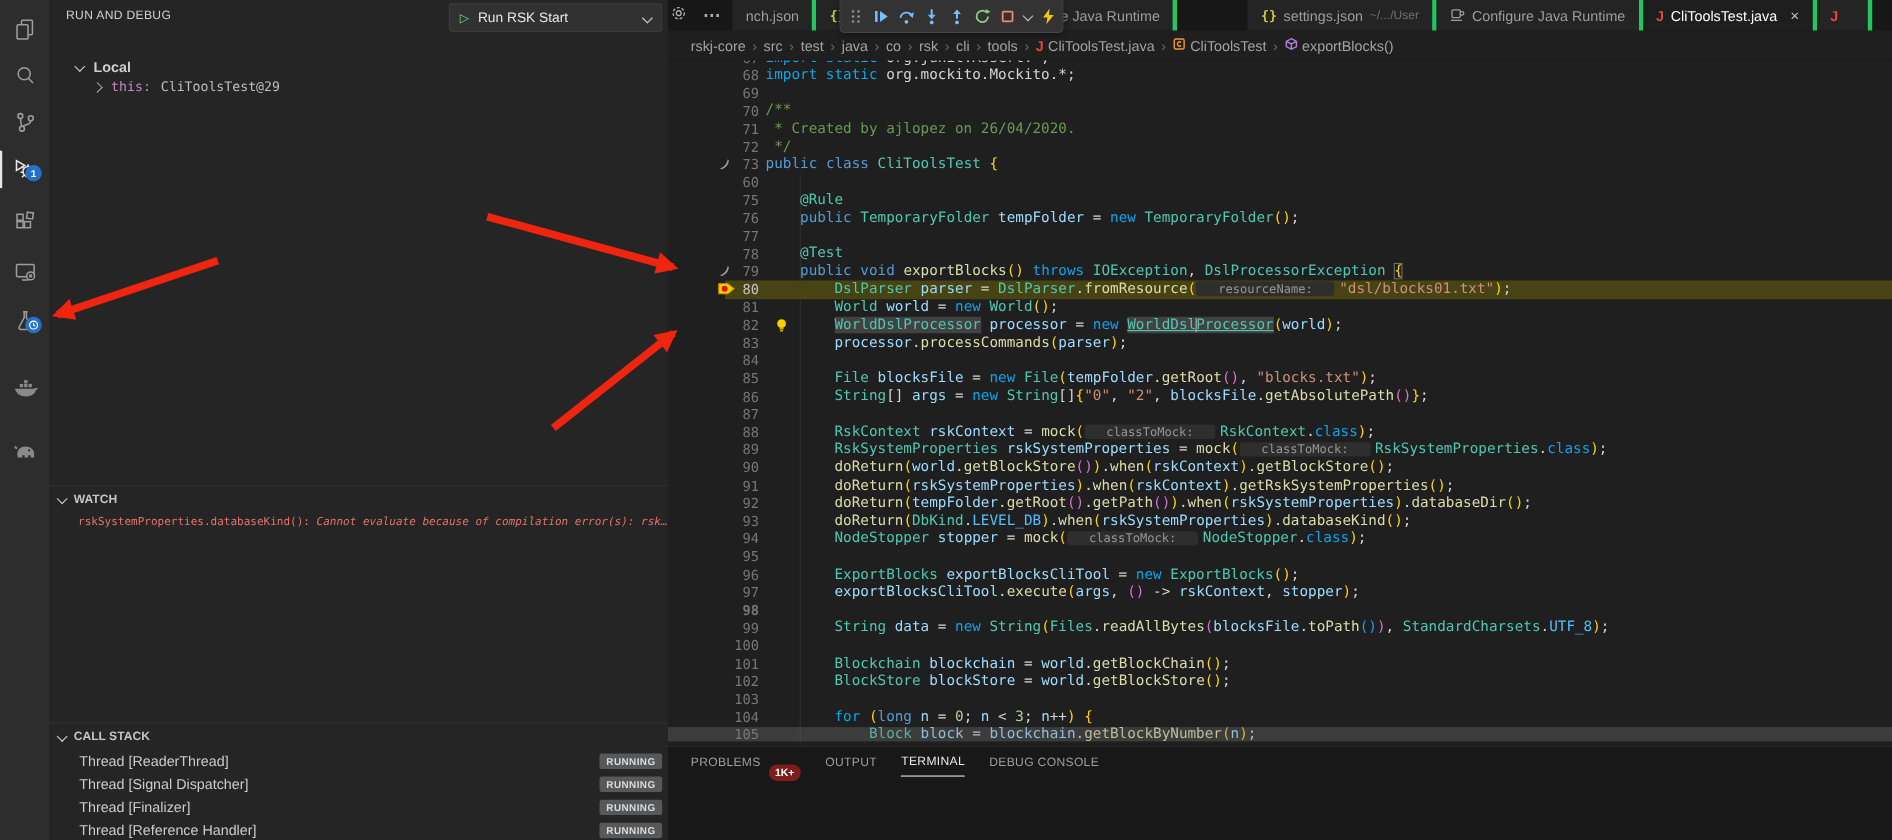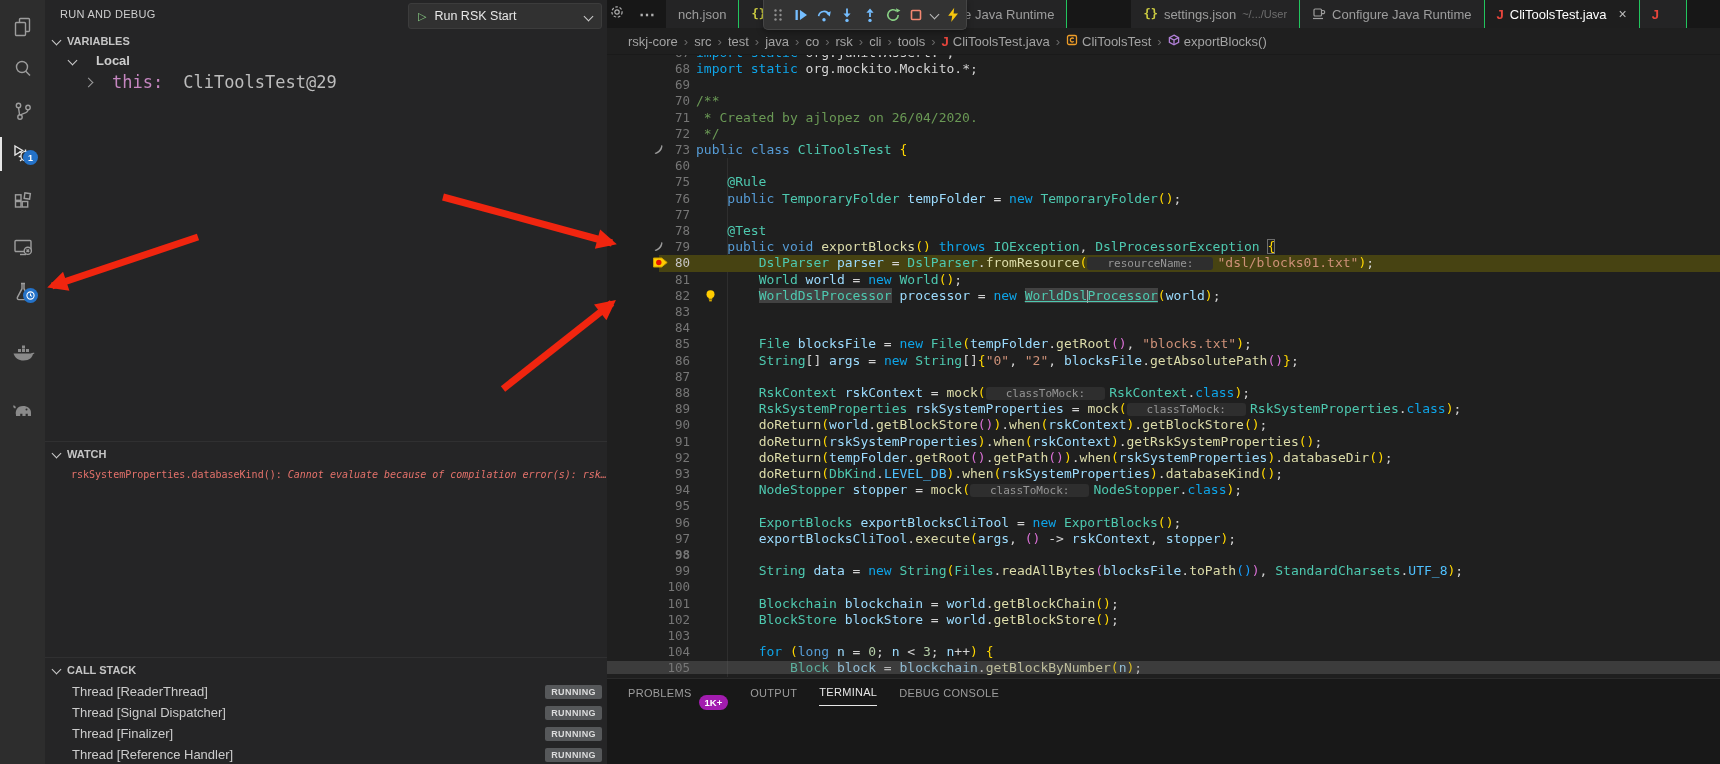--- a/index.html
+++ b/index.html
@@ -22,37 +22,37 @@
   #sidebar-title{position:absolute;left:15px;top:8px;font-size:11px;color:#cfcfcf;letter-spacing:.3px;}
   #run-config{position:absolute;left:363px;top:3px;width:192px;height:24px;background:#313131;border:1px solid #3c3c3c;
     border-radius:3px;display:flex;align-items:center;color:#e7e7e7;font-size:12.5px;}
   #run-config .play{color:#89d185;margin:0 8px 0 9px;font-size:11px;}
   #run-config .chev{margin-left:auto;margin-right:9px;}
   .chev-down{width:6px;height:6px;border-right:1.3px solid #cccccc;border-bottom:1.3px solid #cccccc;transform:rotate(45deg);display:inline-block;}
   .chev-right{width:6px;height:6px;border-right:1.3px solid #cccccc;border-bottom:1.3px solid #cccccc;transform:rotate(-45deg);display:inline-block;}
   .sec-header{position:absolute;left:0;width:100%;height:19px;display:flex;align-items:center;gap:7px;
     font-size:11px;font-weight:bold;color:#c5c5c5;padding-left:8px;box-sizing:border-box;}
   .sec-divider{position:absolute;left:0;width:100%;border-top:1px solid #303031;}
-  .tree-row{position:absolute;display:flex;align-items:center;gap:20px;font-size:13px;color:#cccccc;}
+  .tree-row{position:absolute;display:flex;align-items:center;gap:9px;font-size:13px;color:#cccccc;}
   .mono{font-family:"DejaVu Sans Mono","Liberation Mono",monospace;}
   #var-this-name{color:#c586c0;}
   #var-this-value{color:#bdbdbd;}
   #watch-row{position:absolute;left:26px;top:469px;width:545px;white-space:nowrap;overflow:hidden;
     font-family:"DejaVu Sans Mono","Liberation Mono",monospace;font-size:10px;color:#e5726b;}
   #watch-row .err{font-style:italic;}
   .thread-row{position:absolute;left:0;width:562px;height:21px;display:flex;align-items:center;}
   .thread-name{margin-left:27px;font-size:13px;color:#cccccc;}
   .thread-badge{margin-left:auto;margin-right:5px;background:#56585a;color:#dcdcdc;font-size:9px;font-weight:bold;
     letter-spacing:.4px;padding:2px 6px;border-radius:2px;}
   
   #editor-col{position:absolute;left:607px;top:0;width:1113px;height:764px;background:#1f1f1f;}
   #tabbar{position:absolute;left:0;top:0;width:1113px;height:28px;background:#171717;display:flex;align-items:stretch;overflow:hidden;}
   #tabbar-actions{display:flex;align-items:center;gap:14px;padding:0 10px 0 2px;color:#b0b0b0;}
   #tabs{display:flex;align-items:stretch;}
-  .tab{display:flex;align-items:center;background:#242425;border-right:1px solid #22c55e;padding:0 12px;gap:6px;
+  .tab{display:flex;align-items:center;background:#242425;border-right:4px solid #22c55e;padding:0 12px;gap:6px;
     font-size:13px;color:#9d9d9d;white-space:nowrap;}
   .tab.active{background:#1e1e1e;color:#ffffff;}
   .tab.wide{width:328px;box-sizing:border-box;}
   .tab.wide .tab-label{margin-left:auto;}
   .tab.gapleft{margin-left:64px;}
   .tab.partial{width:34px;overflow:hidden;padding-right:0;}
   .tab-desc{font-size:11px;color:#6f6f6f;}
   .tab-close{color:#bdbdbd;font-size:14px;margin-left:6px;}
   .ic-json{color:#cbcb41;font-weight:bold;font-size:12px;font-family:"DejaVu Sans Mono",monospace;}
   .ic-java{color:#e8453c;font-weight:bold;font-size:13px;}
@@ -80,21 +80,21 @@
   .hl{background:rgba(95,95,95,.55);}
   .lk{text-decoration:underline;}
   .bm{outline:1px solid #6e6e6e;outline-offset:-1px;}
   .caret{display:inline-block;width:1.5px;height:13px;background:#ffffff;vertical-align:middle;margin:0 -0.75px;}
   #hscrollbar{position:absolute;left:0;top:606px;width:1113px;height:13px;background:rgba(121,121,121,.32);z-index:3;}
   
   #panel{position:absolute;left:0;top:678px;width:1113px;height:86px;background:#181818;border-top:1px solid #2b2b2b;}
   #panel-tabs{display:flex;align-items:center;gap:22px;padding-left:21px;height:27px;}
   .ptab{font-size:11px;letter-spacing:.3px;color:#9d9d9d;display:flex;align-items:center;gap:7px;height:26px;}
   .ptab.active{color:#e7e7e7;border-bottom:1px solid #e7e7e7;}
-  .pbadge{background:#a21caf;color:#ffffff;font-size:9.5px;font-weight:bold;border-radius:9px;padding:2px 6px;letter-spacing:0;margin-top:19px;}
+  .pbadge{background:#7f1d1d;color:#ffffff;font-size:9.5px;font-weight:bold;border-radius:9px;padding:2px 6px;letter-spacing:0;margin-top:19px;}
   
   #debug-toolbar{position:absolute;left:763px;top:0;width:204px;height:30px;background:#333333;border:1px solid #454545;border-top:none;
     border-radius:0 0 5px 5px;display:flex;align-items:center;justify-content:center;gap:2px;z-index:40;box-sizing:border-box;box-shadow:0 2px 6px rgba(0,0,0,.35);}
   .dt-btn{width:21px;height:22px;display:flex;align-items:center;justify-content:center;}
   
   #annotations{position:absolute;left:0;top:0;width:1720px;height:764px;z-index:60;pointer-events:none;}
 </style>
 </head>
 <body>
 
@@ -177,29 +177,25 @@
 <div id="sidebar">
   <div id="sidebar-header">
     <span id="sidebar-title">RUN AND DEBUG</span>
     <div id="run-config">
       <span class="play">▷</span>
       <span>Run RSK Start</span>
       <span class="chev"><span class="chev-down"></span></span>
     </div>
   </div>
 
-  <div class="sec-header" style="top:31px">
-    <span class="chev-down"></span>
-    <span>VARIABLES</span>
-  </div>
   <div class="tree-row" style="left:24px;top:53px;font-weight:bold;">
     <span class="chev-down"></span>
     <span>Local</span>
   </div>
-  <div class="tree-row mono" style="left:40px;top:72px;font-size:17px;">
+  <div class="tree-row mono" style="left:40px;top:72px;font-size:12px;">
     <span class="chev-right" style="border-color:#9d9d9d"></span>
     <span id="var-this-name">this:</span>
     <span id="var-this-value">CliToolsTest@29</span>
   </div>
 
   <div class="sec-divider" style="top:441px"></div>
   <div class="sec-header" style="top:444px">
     <span class="chev-down"></span>
     <span>WATCH</span>
   </div>
@@ -351,21 +347,21 @@
         <div class="row cur" style="top: 200.4px;"><span class="gut"><svg width="17" height="15" viewBox="0 0 17 15">
               <path d="M1.5 3h8.2l5.5 4.5-5.5 4.5H1.5z" fill="#ffcc00" stroke="#caa000"></path>
               <circle cx="6.8" cy="7.5" r="2.7" fill="#e51400"></circle>
             </svg></span><span class="num">80</span><span class="txt"><span class="tok-w">        </span><span class="tok-t">DslParser</span><span class="tok-w"> </span><span class="tok-v">parser</span><span class="tok-w"> = </span><span class="tok-t">DslParser</span><span class="tok-w">.</span><span class="tok-m">fromResource</span><span class="tok-b1">(</span><span class="tok-i">resourceName:</span><span class="tok-s">"dsl/blocks01.txt"</span><span class="tok-b1">)</span><span class="tok-w">;</span></span></div>
         <div class="row" style="top: 216.6px;"><span class="gut"></span><span class="num">81</span><span class="txt"><span class="tok-w">        </span><span class="tok-t">World</span><span class="tok-w"> </span><span class="tok-v">world</span><span class="tok-w"> = </span><span class="tok-kc">new</span><span class="tok-w"> </span><span class="tok-t">World</span><span class="tok-b1">()</span><span class="tok-w">;</span></span></div>
         <div class="row" style="top: 232.8px;"><span class="gut"></span><span class="num">82</span><span class="bulb"><svg width="13" height="14" viewBox="0 0 13 14">
               <circle cx="6.5" cy="5.2" r="4" fill="#ffcc00"></circle>
               <rect x="4.7" y="9" width="3.6" height="1.6" fill="#d9ad00"></rect>
               <rect x="5.2" y="11" width="2.6" height="1.4" fill="#d9ad00"></rect>
             </svg></span><span class="txt"><span class="tok-w">        </span><span class="tok-t hl">WorldDslProcessor</span><span class="tok-w"> </span><span class="tok-v">processor</span><span class="tok-w"> = </span><span class="tok-kc">new</span><span class="tok-w"> </span><span class="tok-t hl lk">WorldDsl</span><span class="caret"></span><span class="tok-t hl lk">Processor</span><span class="tok-b1">(</span><span class="tok-v">world</span><span class="tok-b1">)</span><span class="tok-w">;</span></span></div>
-        <div class="row" style="top: 249px;"><span class="gut"></span><span class="num">83</span></div>
+        <div class="row" style="top: 249px;"><span class="gut"></span><span class="num">83</span><span class="txt"><span class="tok-w">        </span><span class="tok-v">processor</span><span class="tok-w">.</span><span class="tok-m">processCommands</span><span class="tok-b1">(</span><span class="tok-v">parser</span><span class="tok-b1">)</span><span class="tok-w">;</span></span></div>
         <div class="row" style="top: 265.2px;"><span class="gut"></span><span class="num">84</span><span class="txt"></span></div>
         <div class="row" style="top: 281.4px;"><span class="gut"></span><span class="num">85</span><span class="txt"><span class="tok-w">        </span><span class="tok-t">File</span><span class="tok-w"> </span><span class="tok-v">blocksFile</span><span class="tok-w"> = </span><span class="tok-kc">new</span><span class="tok-w"> </span><span class="tok-t">File</span><span class="tok-b1">(</span><span class="tok-v">tempFolder</span><span class="tok-w">.</span><span class="tok-m">getRoot</span><span class="tok-b2">()</span><span class="tok-w">, </span><span class="tok-s">"blocks.txt"</span><span class="tok-b1">)</span><span class="tok-w">;</span></span></div>
         <div class="row" style="top: 297.6px;"><span class="gut"></span><span class="num">86</span><span class="txt"><span class="tok-w">        </span><span class="tok-t">String</span><span class="tok-w">[] </span><span class="tok-v">args</span><span class="tok-w"> = </span><span class="tok-kc">new</span><span class="tok-w"> </span><span class="tok-t">String</span><span class="tok-w">[]</span><span class="tok-b1">{</span><span class="tok-s">"0"</span><span class="tok-w">, </span><span class="tok-s">"2"</span><span class="tok-w">, </span><span class="tok-v">blocksFile</span><span class="tok-w">.</span><span class="tok-m">getAbsolutePath</span><span class="tok-b2">()</span><span class="tok-b1">}</span><span class="tok-w">;</span></span></div>
         <div class="row" style="top: 313.8px;"><span class="gut"></span><span class="num">87</span><span class="txt"></span></div>
         <div class="row" style="top: 330px;"><span class="gut"></span><span class="num">88</span><span class="txt"><span class="tok-w">        </span><span class="tok-t">RskContext</span><span class="tok-w"> </span><span class="tok-v">rskContext</span><span class="tok-w"> = </span><span class="tok-m">mock</span><span class="tok-b1">(</span><span class="tok-i">classToMock:</span><span class="tok-t">RskContext</span><span class="tok-w">.</span><span class="tok-kc">class</span><span class="tok-b1">)</span><span class="tok-w">;</span></span></div>
         <div class="row" style="top: 346.2px;"><span class="gut"></span><span class="num">89</span><span class="txt"><span class="tok-w">        </span><span class="tok-t">RskSystemProperties</span><span class="tok-w"> </span><span class="tok-v">rskSystemProperties</span><span class="tok-w"> = </span><span class="tok-m">mock</span><span class="tok-b1">(</span><span class="tok-i">classToMock:</span><span class="tok-t">RskSystemProperties</span><span class="tok-w">.</span><span class="tok-kc">class</span><span class="tok-b1">)</span><span class="tok-w">;</span></span></div>
         <div class="row" style="top: 362.4px;"><span class="gut"></span><span class="num">90</span><span class="txt"><span class="tok-w">        </span><span class="tok-m">doReturn</span><span class="tok-b1">(</span><span class="tok-v">world</span><span class="tok-w">.</span><span class="tok-m">getBlockStore</span><span class="tok-b2">()</span><span class="tok-b1">)</span><span class="tok-w">.</span><span class="tok-m">when</span><span class="tok-b1">(</span><span class="tok-v">rskContext</span><span class="tok-b1">)</span><span class="tok-w">.</span><span class="tok-m">getBlockStore</span><span class="tok-b1">()</span><span class="tok-w">;</span></span></div>
         <div class="row" style="top: 378.6px;"><span class="gut"></span><span class="num">91</span><span class="txt"><span class="tok-w">        </span><span class="tok-m">doReturn</span><span class="tok-b1">(</span><span class="tok-v">rskSystemProperties</span><span class="tok-b1">)</span><span class="tok-w">.</span><span class="tok-m">when</span><span class="tok-b1">(</span><span class="tok-v">rskContext</span><span class="tok-b1">)</span><span class="tok-w">.</span><span class="tok-m">getRskSystemProperties</span><span class="tok-b1">()</span><span class="tok-w">;</span></span></div>
         <div class="row" style="top: 394.8px;"><span class="gut"></span><span class="num">92</span><span class="txt"><span class="tok-w">        </span><span class="tok-m">doReturn</span><span class="tok-b1">(</span><span class="tok-v">tempFolder</span><span class="tok-w">.</span><span class="tok-m">getRoot</span><span class="tok-b2">()</span><span class="tok-w">.</span><span class="tok-m">getPath</span><span class="tok-b2">()</span><span class="tok-b1">)</span><span class="tok-w">.</span><span class="tok-m">when</span><span class="tok-b1">(</span><span class="tok-v">rskSystemProperties</span><span class="tok-b1">)</span><span class="tok-w">.</span><span class="tok-m">databaseDir</span><span class="tok-b1">()</span><span class="tok-w">;</span></span></div>
         <div class="row" style="top: 411px;"><span class="gut"></span><span class="num">93</span><span class="txt"><span class="tok-w">        </span><span class="tok-m">doReturn</span><span class="tok-b1">(</span><span class="tok-t">DbKind</span><span class="tok-w">.</span><span class="tok-cn">LEVEL_DB</span><span class="tok-b1">)</span><span class="tok-w">.</span><span class="tok-m">when</span><span class="tok-b1">(</span><span class="tok-v">rskSystemProperties</span><span class="tok-b1">)</span><span class="tok-w">.</span><span class="tok-m">databaseKind</span><span class="tok-b1">()</span><span class="tok-w">;</span></span></div>

